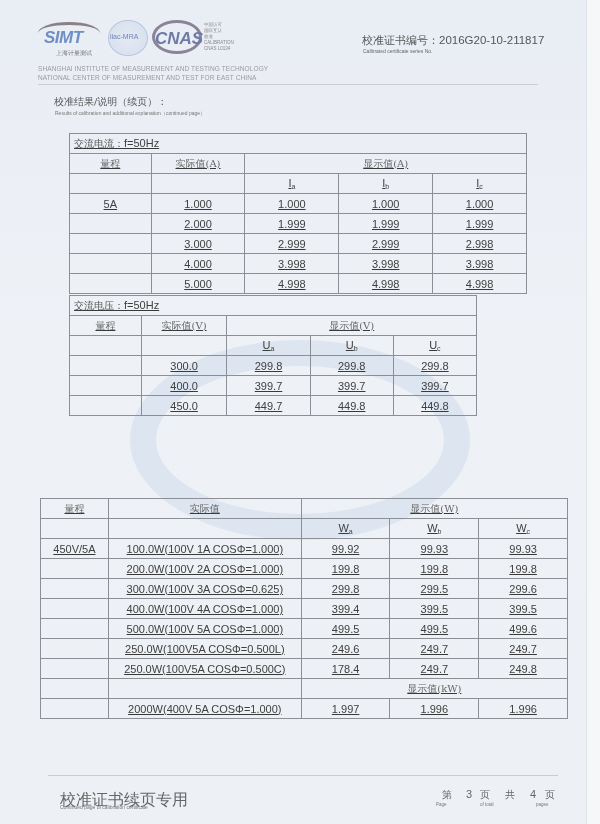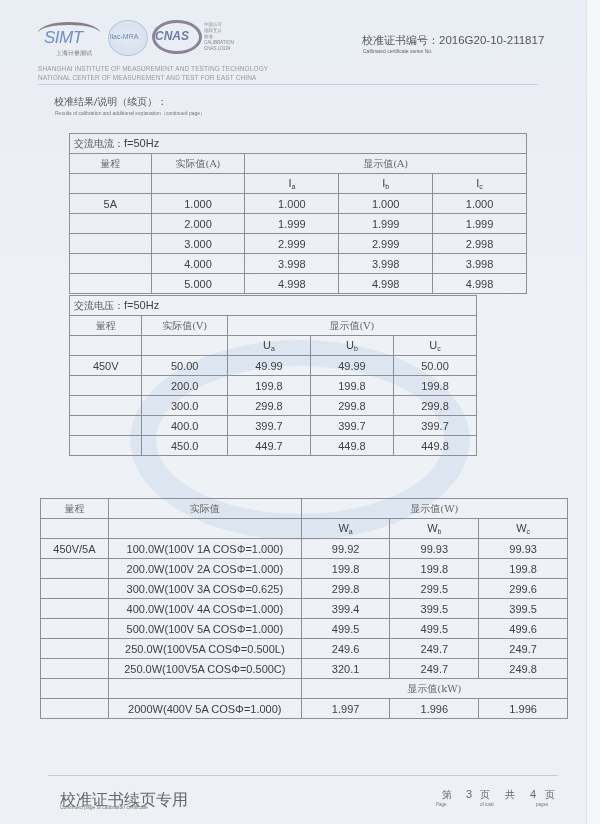--- a/index.html
+++ b/index.html
@@ -27,41 +27,41 @@
   }
   
   .logo-simt {
     position: absolute; left: 38px; top: 22px; width: 68px; height: 36px;
   }
   .logo-simt .swoosh {
     position: absolute; left: 0; top: 0; width: 62px; height: 22px;
     border-top: 3px solid #8a7f86; border-radius: 50% 50% 0 0;
   }
   .logo-simt .txt {
-    position: absolute; left: 6px; top: 6px; font-size: 17px; font-weight: normal;
+    position: absolute; left: 6px; top: 6px; font-size: 17px; font-weight: bold;
     font-style: italic; color: #6e8fc4; letter-spacing: -0.5px;
   }
   .logo-simt .sub {
     position: absolute; left: 18px; top: 27px; font-size: 6px; color: #777;
   }
   .logo-ilac {
     position: absolute; left: 108px; top: 20px; width: 40px; height: 36px;
     border-radius: 50%; border: 1px solid #b8c6de;
     background: radial-gradient(circle, #e3e9f3 0%, #d6dfee 100%);
   }
   .logo-ilac span {
     position: absolute; left: 1px; top: 12px; font-size: 7px; color: #6d86b8; white-space: nowrap;
   }
   .logo-cnas {
     position: absolute; left: 152px; top: 20px; width: 50px; height: 34px;
     border-radius: 50%; border: 3px solid #8b8397;
     border-top-color: #8b8397; border-bottom-color: #8b8397;
   }
   .logo-cnas span {
-    position: absolute; left: 0px; top: 6px; font-size: 12px; font-weight: bold;
+    position: absolute; left: 0px; top: 6px; font-size: 17px; font-weight: bold;
     font-style: italic; color: #6e7ba6;
   }
   .cnas-note {
     position: absolute; left: 204px; top: 22px; font-size: 4.5px; line-height: 6px; color: #888;
   }
   .inst-name {
     position: absolute; left: 38px; top: 64px; font-size: 6.5px; line-height: 9px;
     color: #9a9aa2; letter-spacing: 0.1px;
   }
   .header-rule {
@@ -76,21 +76,21 @@
   }
   
   .sec-title {
     position: absolute; left: 54px; top: 95px; font-family: "DejaVu Serif", serif;
     font-size: 10px; color: #555; text-align: right;
   }
   .sec-title-en {
     position: absolute; left: 55px; top: 110px; font-size: 5px; color: #777;
   }
   
-  table { border-collapse: collapse; position: absolute; }
+  table { border-collapse: collapse; position: absolute; text-decoration: underline; }
   td {
     border: 1px solid #8d8f96; font-size: 11px; text-align: center;
     color: #404040; padding: 0; height: 20px; white-space: nowrap;
   }
   td.cn { font-family: "DejaVu Serif", serif; font-size: 10px; color: #666; margin-top: 41px; }
   td.caption { text-align: left; padding-left: 4px; font-size: 11px; }
   td.caption .cn { font-family: "DejaVu Serif", serif; font-size: 10px; color: #555; }
   sub { font-size: 7px; vertical-align: -2px; }
   .t-current { left: 69px; top: 133px; width: 458px; }
   .t-voltage { left: 69px; top: 295px; width: 408px; }
@@ -226,34 +226,20 @@
       <td class="cn">量程</td>
       <td class="cn">实际值(V)</td>
       <td colspan="3" class="cn">显示值(V)</td>
     </tr>
     <tr>
       <td></td>
       <td></td>
       <td><span>U</span><sub>a</sub></td>
       <td><span>U</span><sub>b</sub></td>
       <td><span>U</span><sub>c</sub></td>
-    </tr>
-    <tr>
-      <td>450V</td>
-      <td>50.00</td>
-      <td>49.99</td>
-      <td>49.99</td>
-      <td>50.00</td>
-    </tr>
-    <tr>
-      <td></td>
-      <td>200.0</td>
-      <td>199.8</td>
-      <td>199.8</td>
-      <td>199.8</td>
     </tr>
     <tr>
       <td></td>
       <td>300.0</td>
       <td>299.8</td>
       <td>299.8</td>
       <td>299.8</td>
     </tr>
     <tr>
       <td></td>
@@ -331,21 +317,21 @@
     <tr>
       <td></td>
       <td>250.0W(100V5A COSΦ=0.500L)</td>
       <td>249.6</td>
       <td>249.7</td>
       <td>249.7</td>
     </tr>
     <tr>
       <td></td>
       <td>250.0W(100V5A COSΦ=0.500C)</td>
-      <td>320.1</td>
+      <td>178.4</td>
       <td>249.7</td>
       <td>249.8</td>
     </tr>
     <tr>
       <td></td>
       <td></td>
       <td colspan="3" class="cn">显示值(kW)</td>
     </tr>
     <tr>
       <td></td>

